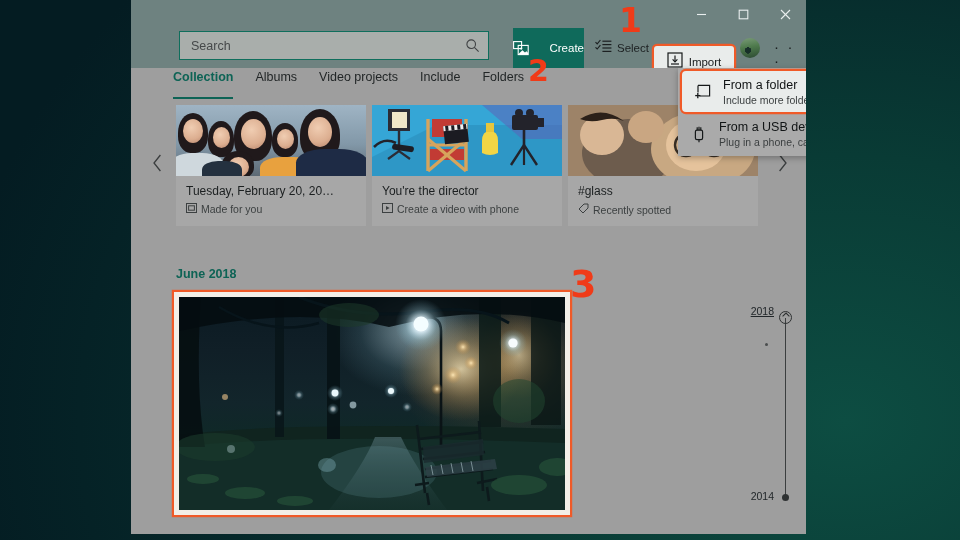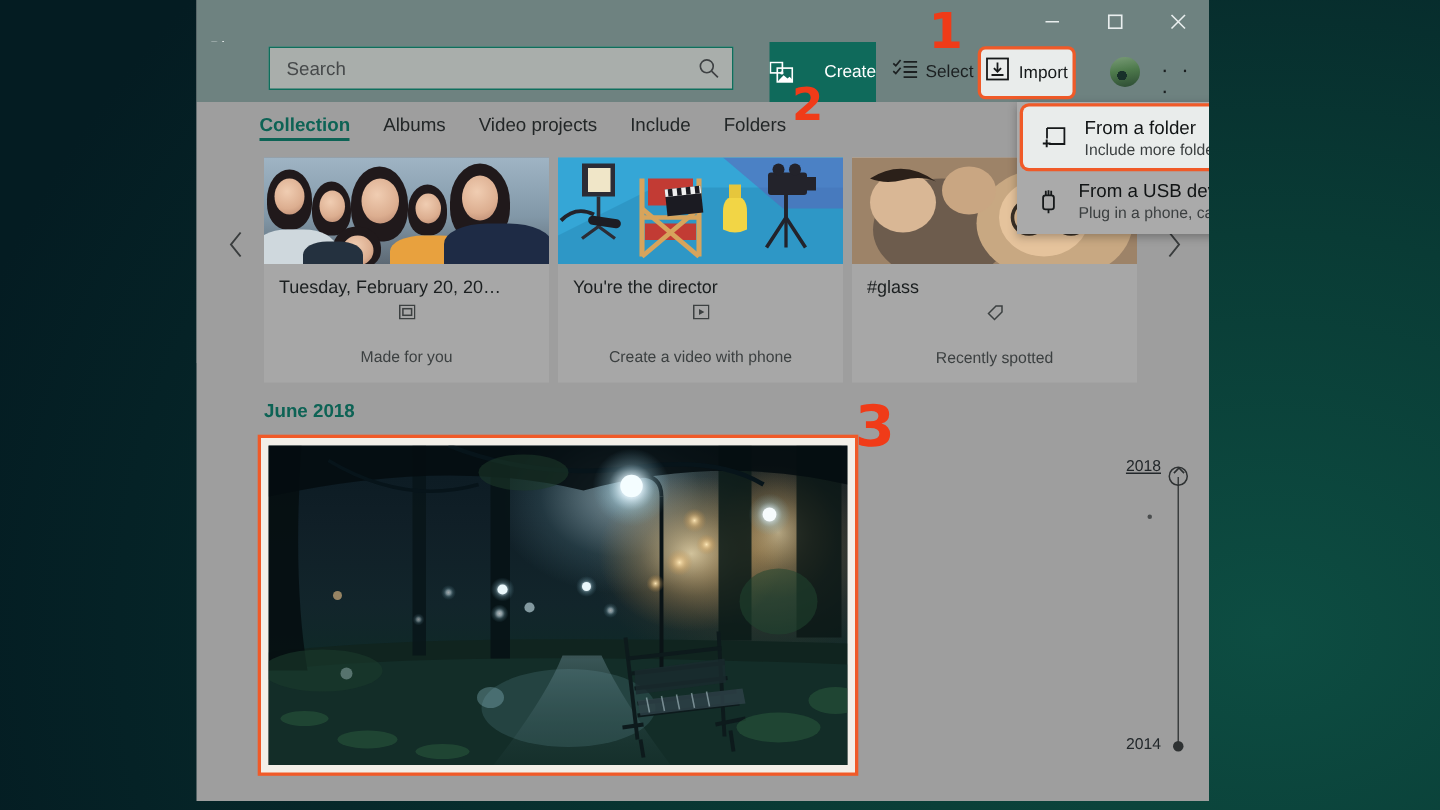--- a/index.html
+++ b/index.html
@@ -81,22 +81,22 @@
   .cmd-create svg { display:block; }
 
   .cmd-select {
     position: absolute; left: 464px; top: 0px;
     height: 40px;
     display: flex; align-items: center; gap: 5px;
   }
   .cmd-select .lbl { font-size: 11.5px; color: #1c2021; }
 
   .cmd-import {
-    position: absolute; left: 523px; top: 5px;
-    width: 61px; height: 31px;
+    position: absolute; left: 523px; top: 18px;
+    width: 80px; height: 31px;
     background: #e9eceb;
     border-radius: 3px;
     display: flex; align-items: center; justify-content: center; gap: 6px;
     box-shadow: 0 0 0 2.2px #f05a28;
   }
   .cmd-import .lbl { font-size: 11.5px; color: #16191a; }
 
   #avatar {
     position: absolute; left: 609px; top: 10px;
     width: 20px; height: 20px; border-radius: 50%;
@@ -109,21 +109,21 @@
     font-size: 15px; letter-spacing: 2.2px; color: #1b1f20; line-height: 14px;
   }
 
   
   #navbar {
     position: relative;
     height: 31px;
     background: #9e9e9e;
   }
   .tabs { display: flex; align-items: center; height: 31px; padding-left: 42px; gap: 22px; }
-  .tab { font-size: 12.5px; color: #222627; position: relative; padding-bottom: 2px; }
+  .tab { font-size: 12.5px; color: #222627; position: relative; padding-bottom: 13px; }
   .tab.active { color: #0d6355; font-weight: bold; }
   .tab.active::after {
     content: ""; position: absolute; left: 0; right: 0; bottom: -2px;
     height: 2px; background: #0d6355;
   }
 
   
   #cards-region { position: relative; height: 143px; background: #9e9e9e; }
   .arrow {
     position: absolute; top: 52px;
@@ -132,21 +132,21 @@
     color: #3a3d3e;
   }
   #arrow-left { left: 16px; }
   #arrow-right { left: 641px; }
 
   .cards { position: absolute; left: 45px; top: 6px; display: flex; gap: 6px; }
   .card { width: 190px; background: #a7a7a7; }
   .card .thumb { height: 71px; width: 100%; overflow:hidden; position:relative; }
   .card .meta { padding: 8px 10px 10px 10px; }
   .card .title { font-size: 12px; color: #1b1f20; white-space: nowrap; overflow: hidden; }
-  .card .sub { font-size: 10.5px; color: #3c4041; display: flex; align-items: center; gap: 16px; margin-top: 5px; flex-direction: column; }
+  .card .sub { font-size: 10.5px; color: #3c4041; display: flex; align-items: center; gap: 4px; margin-top: 5px; }
 
   
   .thumb-friends {
     background: linear-gradient(180deg, #7e8f9e 0%, #6d7f8d 40%, #56606b 100%);
   }
   .thumb-friends .f-sky { position:absolute; inset:0; background: linear-gradient(180deg,#9fb4c4 0%, #8298a8 55%, #5d6974 100%); }
   .thumb-friends .head {
     position:absolute; border-radius:50%;
     background: radial-gradient(circle at 42% 36%, #f0cdb2 0%, #dcae90 60%, #b4826a 100%);
   }

